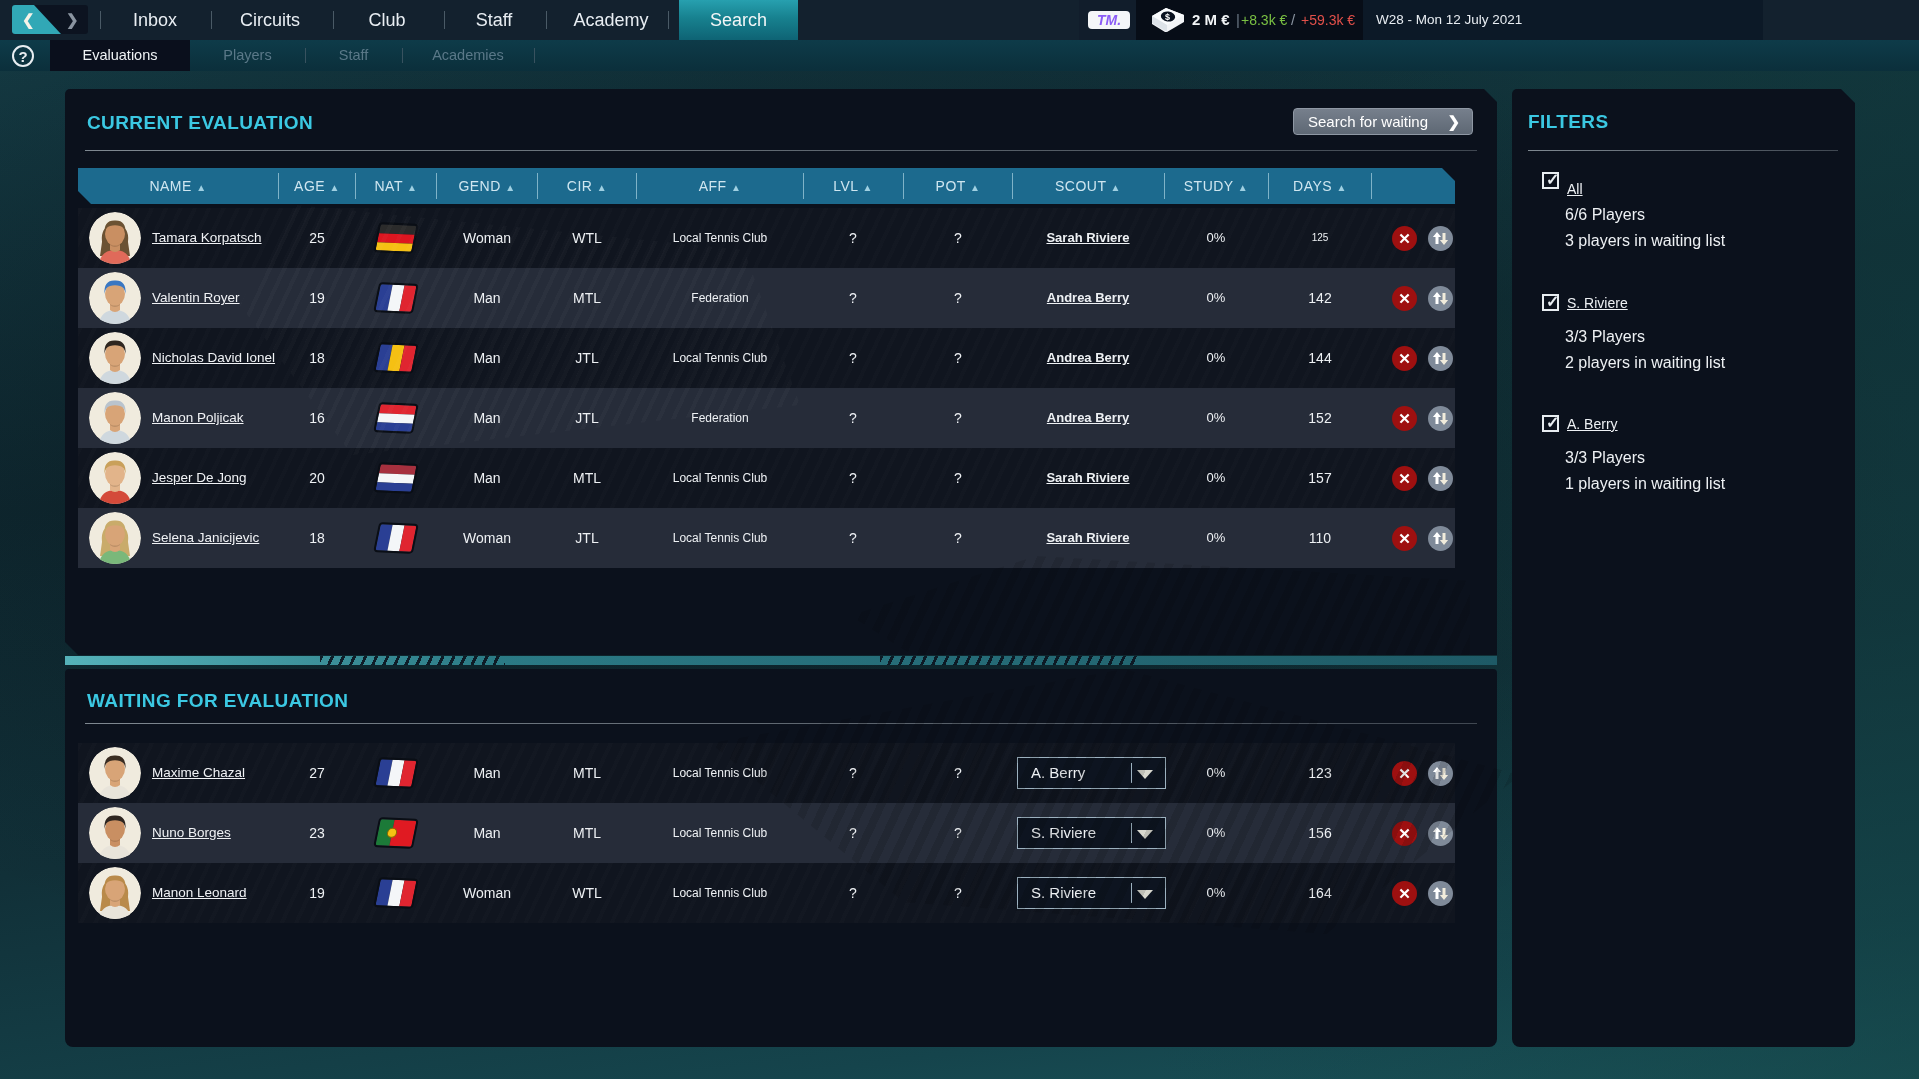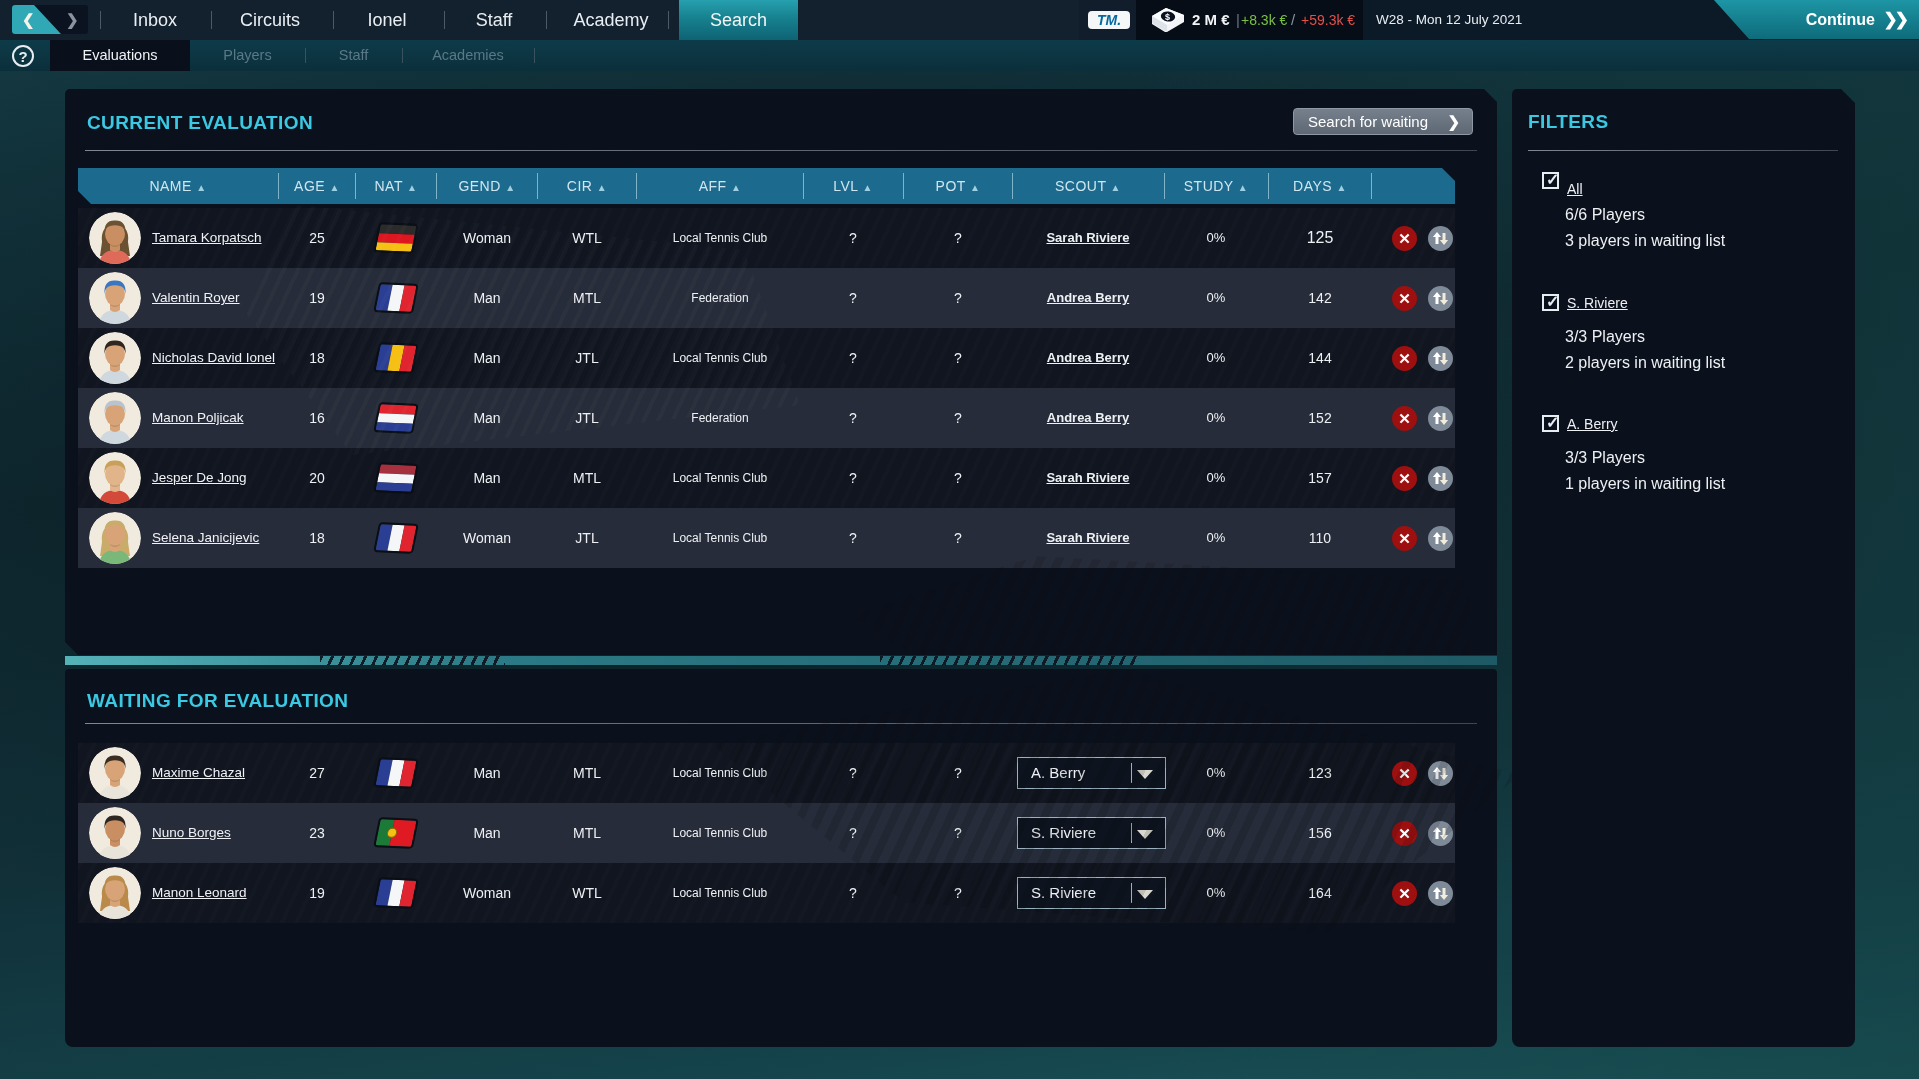--- a/index.html
+++ b/index.html
@@ -24,21 +24,21 @@
   
   #bfgroup { position:absolute; left:12px; top:5px; width:76px; height:29px; background:#0c1320;
     border-radius:3px; overflow:hidden; }
   #bfgroup .teal { position:absolute; left:0; top:0; width:61px; height:29px; background:#31a8b6;
     clip-path:polygon(0 0, 22px 0, 49px 100%, 0 100%); }
   .chev { position:absolute; top:5px; height:29px; line-height:29px; font-weight:bold; font-size:15px; }
 
   
   #tmtile { position:absolute; left:1079px; top:0; width:57px; height:40px; background:#111d2b; }
   #tmlogo { position:absolute; left:1088px; top:11px; width:42px; height:18px; background:#f4f6f8; border-radius:4px;
-    color:#0369a1; font-weight:bold; font-style:italic; font-size:14px; text-align:center; line-height:18px; }
+    color:#8b5cf6; font-weight:bold; font-style:italic; font-size:14px; text-align:center; line-height:18px; }
   #moneyzone { position:absolute; left:1136px; top:0; width:227px; height:40px; background:#070d17; }
   #datezone { position:absolute; left:1363px; top:0; width:400px; height:40px; background:#0c1927; }
   .mtext { position:absolute; top:0; height:40px; line-height:40px; font-size:17px; }
   
   #continue { position:absolute; left:1705px; top:0; width:214px; height:39px;
     background:linear-gradient(to bottom,#1e95a5 0%, #15808f 50%, #0e6b7b 100%);
     clip-path:polygon(9px 0, 100% 0, 100% 100%, 44px 100%); }
   #continue .txt { position:absolute; right:44px; top:0; line-height:39px; color:#fff; font-weight:bold; font-size:16px; }
   #continue .chv { position:absolute; right:13px; top:0; line-height:39px; color:#fff; font-weight:bold; font-size:17px; letter-spacing:-3px; }
 
@@ -121,21 +121,21 @@
 <div id="root">
 
   <div id="topnav"></div>
   <div id="bfgroup">
       <div class="teal"></div>
     </div>
   <div class="chev" style="left:22px; color:#f6f3e8;">❮</div>
   <div class="chev" style="left:66px; color:#8a94a0;">❯</div>
   <div class="navtab" style="left:105px; width:100px;">Inbox</div>
   <div class="navtab" style="left:215px; width:110px;">Circuits</div>
-  <div class="navtab" style="left:337px; width:100px;">Ionel</div>
+  <div class="navtab" style="left:337px; width:100px;">Club</div>
   <div class="navtab" style="left:448px; width:92px;">Staff</div>
   <div class="navtab" style="left:550px; width:122px;">Academy</div>
   <div class="navsep" style="left:100px;"></div>
   <div class="navsep" style="left:211px;"></div>
   <div class="navsep" style="left:333px;"></div>
   <div class="navsep" style="left:444px;"></div>
   <div class="navsep" style="left:546px;"></div>
   <div class="navsep" style="left:668px;"></div>
   <div id="searchtab">Search</div>
   <div id="tmtile"></div>
@@ -149,24 +149,20 @@
     <path d="M2 11 L17 20 L17 27 L2 18 Z" fill="#dde3e9"></path>
     <ellipse cx="18" cy="11.5" rx="7.2" ry="5" fill="#0a1220" transform="rotate(8 18 11.5)"></ellipse>
     <text x="17.5" y="15" font-size="9" fill="#fff" text-anchor="middle" font-weight="bold">$</text>
   </svg>
   <div class="mtext" style="left:1192px; color:#f2f5f7; font-weight:bold; font-size:15px;">2 M €</div>
   <div class="mtext" style="left:1236px; color:#6a7684; font-size:15px;">|</div>
   <div class="mtext" style="left:1241px; color:#7ac143; font-size:14px;">+8.3k €</div>
   <div class="mtext" style="left:1291px; color:#8a94a0; font-size:15px;">/</div>
   <div class="mtext" style="left:1301px; color:#e2504a; font-size:14px;">+59.3k €</div>
   <div class="mtext" style="left:1376px; color:#e8edf2; font-size:13.5px;">W28 - Mon 12 July 2021</div>
-  <div id="continue">
-      <span class="txt">Continue</span>
-      <span class="chv">❯❯</span>
-    </div>
 
   <div id="subnav"></div>
   <div id="qmark">?</div>
   <div id="evaltab">Evaluations</div>
   <div class="subtab" style="left:190px; width:115px;">Players</div>
   <div class="subtab" style="left:305px; width:97px;">Staff</div>
   <div class="subtab" style="left:402px; width:132px;">Academies</div>
   <div class="subsep" style="left:305px;"></div>
   <div class="subsep" style="left:402px;"></div>
   <div class="subsep" style="left:534px;"></div>
@@ -221,21 +217,21 @@
           <div style="height:9px;background:#dd1620"></div>
           <div style="height:8px;background:#f5c013"></div>
         </div>
         <div class="cell" style="left:359px; width:100px; font-size:14px;">Woman</div>
         <div class="cell" style="left:469px; width:80px; font-size:14px;">WTL</div>
         <div class="cell" style="left:562px; width:160px; font-size:12px;">Local Tennis Club</div>
         <div class="cell" style="left:745px; width:60px; font-size:14px;">?</div>
         <div class="cell" style="left:850px; width:60px; font-size:14px;">?</div>
         <div class="cell" style="left:935px; width:150px; font-size:13px; font-weight:bold; text-decoration:underline;">Sarah Riviere</div>
         <div class="cell" style="left:1098px; width:80px; font-size:13px;">0%</div>
-        <div class="cell" style="left:1202px; width:80px; font-size:16px;">125</div>
+        <div class="cell" style="left:1202px; width:80px; font-size:10px;">125</div>
         <div class="btn x" style="left:1314px;">✕</div>
         <div class="btn swap" style="left:1350px;"><svg width="25" height="25" viewBox="0 0 25 25">
             <path d="M9.2 18 L9.2 11 L6.6 11 L10.7 6 L14.8 11 L12.2 11 L12.2 18 Z" fill="#ffffff" transform="translate(-1.7,0)"></path>
             <path d="M12.8 7 L12.8 14 L10.2 14 L14.3 19 L18.4 14 L15.8 14 L15.8 7 Z" fill="#f1ecdc" transform="translate(1.7,0)"></path>
           </svg></div>
       </div>
       <div class="row light" style="top:268px;">
         <div class="avatar"><svg width="52" height="52" viewBox="0 0 52 52">
     <circle cx="26" cy="26" r="26" fill="#f0ebde"></circle>
 

